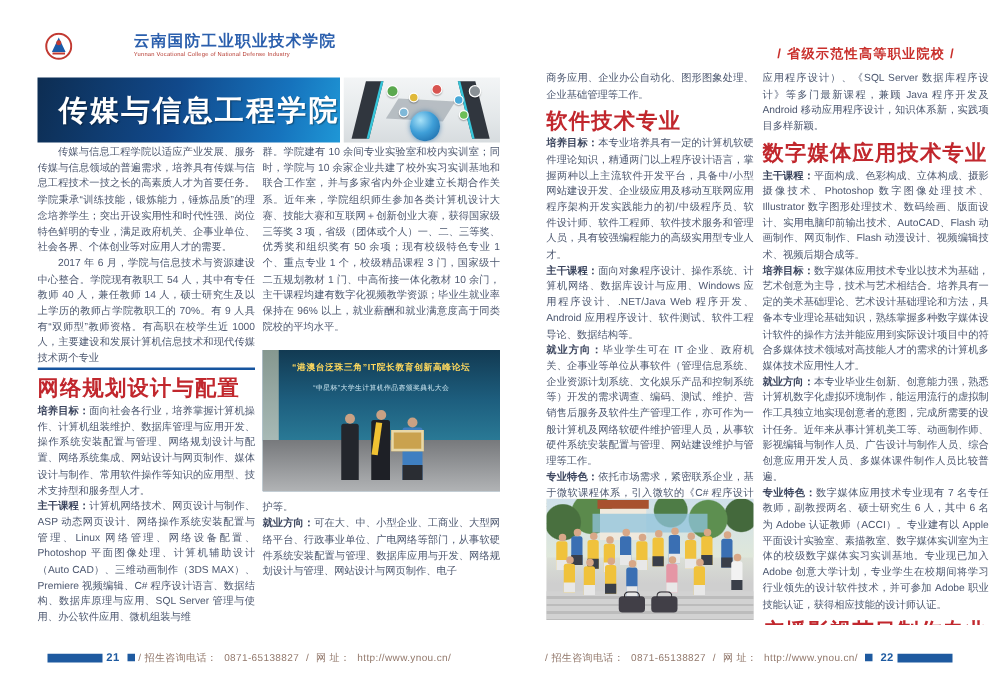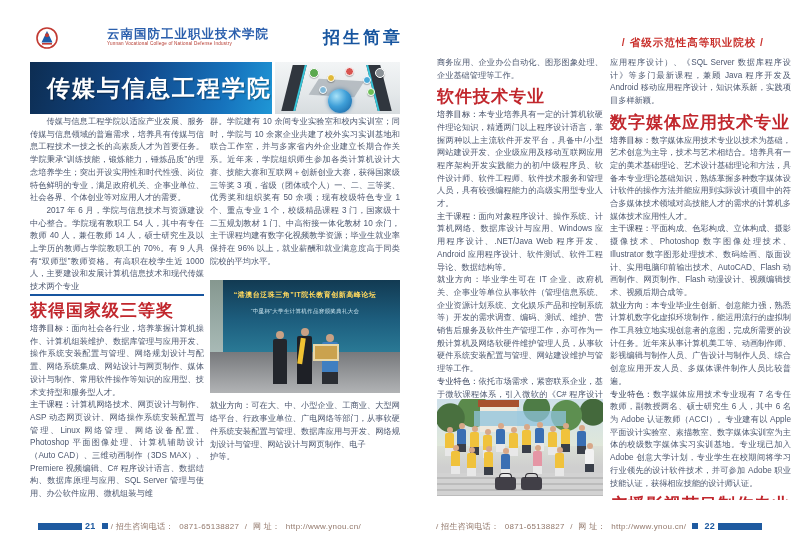--- a/index.html
+++ b/index.html
@@ -34,21 +34,21 @@
     background:radial-gradient(circle at 35% 30%,#a8e2f8,#3f9fd8 45%,#145f9e);box-shadow:0 0 4px rgba(20,95,158,.6);}
   .bdot{position:absolute;border-radius:50%;border:1px solid #fff;box-shadow:0 1px 1px rgba(0,0,0,.25);}
 
   
   .col{color:#4d5870;font-size:8.2px;line-height:12.7px;text-align:justify;}
   .col p{margin:0;}
   .indent{text-indent:2em;}
   .blue-h{font-size:15.5px;font-weight:900;color:#17559f;letter-spacing:2px;margin:9px 0 4px 0;}
   .blue-rule{height:2.5px;background:#17559f;margin:0 0 9px 0;}
   .red-h{font-size:17px;font-weight:900;color:#c1272d;letter-spacing:1px;margin:9px 0 5px 0;}
-  .lead{font-weight:normal;color:#39435c;}
+  .lead{font-weight:bold;color:#39435c;}
   .col1{left:30px;top:116px;width:174px;height:384px;overflow:hidden;}
   .col2{left:210px;top:116px;width:190px;height:384px;overflow:hidden;}
   .col3{left:437px;top:57px;width:166px;height:443px;overflow:hidden;}
   .col4{left:610px;top:57px;width:181px;height:443px;overflow:hidden;}
 
   
   .photo-award{position:relative;height:113px;margin:12px 0 7px 0;background:#17405c;overflow:hidden;}
   .pa-backdrop{position:absolute;left:0;top:0;right:0;height:64%;
     background:linear-gradient(180deg,#123a52 0%,#1d5e7e 55%,#2a7a96 100%);}
   .pa-side{position:absolute;left:0;top:0;width:13px;height:70%;background:linear-gradient(180deg,#9aa89a,#c2c8bf);opacity:.85;}
@@ -102,21 +102,20 @@
   <svg class="logo" viewBox="0 0 22 22">
     <circle cx="11" cy="11" r="10" fill="#ffffff" stroke="#c23a32" stroke-width="1.6"></circle>
     <path d="M11 4 L16.5 15.5 H5.5 Z" fill="#1c5ba8"></path>
     <circle cx="11" cy="8.2" r="2" fill="#c23a32"></circle>
     <rect x="6" y="16" width="10" height="1.6" fill="#c23a32"></rect>
   </svg>
   <div class="names">
     <div class="cn-name">云南国防工业职业技术学院</div>
     <div class="en-name">Yunnan Vocational College of National Defense Industry</div>
   </div>
-  <div class="brochure">招生简章</div>
 </div>
 <div class="abs hdr-right">/ 省级示范性高等职业院校 /</div>
 
 <div class="abs banner">
   <div class="banner-blue">
     <div class="banner-title">传媒与信息工程学院</div>
   </div>
   <div class="banner-art">
     <i class="rail rl"></i>
     <i class="rail rr"></i>
@@ -129,43 +128,43 @@
     <i class="bdot" style="left:44px;top:24px;width:6px;height:6px;background:#7fb8d8;"></i>
     <i class="bdot" style="left:92px;top:26px;width:6px;height:6px;background:#6cbf57;"></i>
     <i class="globe"></i>
   </div>
 </div>
 
 <div class="abs col col1">
   <p class="indent">传媒与信息工程学院以适应产业发展、服务传媒与信息领域的普遍需求，培养具有传媒与信息工程技术一技之长的高素质人才为首要任务。学院秉承“训练技能，锻炼能力，锤炼品质”的理念培养学生；突出开设实用性和时代性强、岗位特色鲜明的专业，满足政府机关、企事业单位、社会各界、个体创业等对应用人才的需要。</p>
   <p class="indent">2017 年 6 月，学院与信息技术与资源建设中心整合。学院现有教职工 54 人，其中有专任教师 40 人，兼任教师 14 人，硕士研究生及以上学历的教师占学院教职工的 70%。有 9 人具有“双师型”教师资格。有高职在校学生近 1000 人，主要建设和发展计算机信息技术和现代传媒技术两个专业</p>
   <div class="blue-rule"></div>
-  <div class="red-h">获得国家级三等奖</div>
+  <div class="red-h">网络规划设计与配置</div>
   <p><b class="lead">培养目标：</b><span>面向社会各行业，培养掌握计算机操作、计算机组装维护、数据库管理与应用开发、操作系统安装配置与管理、网络规划设计与配置、网络系统集成、网站设计与网页制作、媒体设计与制作、常用软件操作等知识的应用型、技术支持型和服务型人才。</span></p>
   <p><b class="lead">主干课程：</b><span>计算机网络技术、网页设计与制作、ASP 动态网页设计、网络操作系统安装配置与管理、Linux 网络管理、网络设备配置、Photoshop 平面图像处理、计算机辅助设计（Auto CAD）、三维动画制作（3DS MAX）、Premiere 视频编辑、C# 程序设计语言、数据结构、数据库原理与应用、SQL Server 管理与使用、办公软件应用、微机组装与维</span></p>
 </div>
 
 <div class="abs col col2">
   <p>群。学院建有 10 余间专业实验室和校内实训室；同时，学院与 10 余家企业共建了校外实习实训基地和联合工作室，并与多家省内外企业建立长期合作关系。近年来，学院组织师生参加各类计算机设计大赛、技能大赛和互联网＋创新创业大赛，获得国家级三等奖 3 项，省级（团体或个人）一、二、三等奖、优秀奖和组织奖有 50 余项；现有校级特色专业 1 个、重点专业 1 个，校级精品课程 3 门，国家级十二五规划教材 1 门、中高衔接一体化教材 10 余门，主干课程均建有数字化视频教学资源；毕业生就业率保持在 96% 以上，就业薪酬和就业满意度高于同类院校的平均水平。</p>
 
   <div class="photo-award">
     <div class="pa-backdrop">
       <div class="pa-l1">“港澳台泛珠三角”IT院长教育创新高峰论坛</div>
       <div class="pa-l2">“中星杯”大学生计算机作品赛颁奖典礼大会</div>
     </div>
     <div class="pa-side"></div>
     <div class="pa-floor"></div>
     <i class="pf pf-suit"></i>
     <i class="pf pf-woman"></i>
     <i class="pf pf-man"></i>
     <i class="pa-cert"></i>
   </div>
 
+  <p>护等。</p>
   <p><b class="lead">就业方向：</b><span>可在大、中、小型企业、工商业、大型网络平台、行政事业单位、广电网络等部门，从事软硬件系统安装配置与管理、数据库应用与开发、网络规划设计与管理、网站设计与网页制作、电子</span></p>
-  <p>护等。</p>
 </div>
 
 <div class="abs col col3">
   <p>商务应用、企业办公自动化、图形图象处理、企业基础管理等工作。</p>
   <div class="red-h">软件技术专业</div>
   <p><b class="lead">培养目标：</b><span>本专业培养具有一定的计算机软硬件理论知识，精通两门以上程序设计语言，掌握两种以上主流软件开发平台，具备中/小型网站建设开发、企业级应用及移动互联网应用程序架构开发实践能力的初/中级程序员、软件设计师、软件工程师、软件技术服务和管理人员，具有较强编程能力的高级实用型专业人才。</span></p>
   <p><b class="lead">主干课程：</b><span>面向对象程序设计、操作系统、计算机网络、数据库设计与应用、Windows 应用程序设计、.NET/Java Web 程序开发、Android 应用程序设计、软件测试、软件工程导论、数据结构等。</span></p>
   <p><b class="lead">就业方向：</b><span>毕业学生可在 IT 企业、政府机关、企事业等单位从事软件（管理信息系统、企业资源计划系统、文化娱乐产品和控制系统等）开发的需求调查、编码、测试、维护、营销售后服务及软件生产管理工作，亦可作为一般计算机及网络软硬件维护管理人员，从事软硬件系统安装配置与管理、网站建设维护与管理等工作。</span></p>
   <p><b class="lead">专业特色：</b><span>依托市场需求，紧密联系企业，基于微软课程体系，引入微软的《C# 程序设计语言》、《基于 C# 的 Windows 程序设计》、《ASP.NET 网络</span></p>
 
@@ -193,22 +192,22 @@
     <i class="st y" style="left:118px;top:54px;"></i>
     <i class="st w dk" style="left:148px;top:50px;"></i>
     <i class="bag" style="left:58px;"></i>
     <i class="bag" style="left:84px;"></i>
   </div>
 </div>
 
 <div class="abs col col4">
   <p>应用程序设计）、《SQL Server 数据库程序设计》等多门最新课程，兼顾 Java 程序开发及 Android 移动应用程序设计，知识体系新，实践项目多样新颖。</p>
   <div class="red-h">数字媒体应用技术专业</div>
+  <p><b class="lead">主干课程：</b><span>平面构成、色彩构成、立体构成、摄影摄像技术、Photoshop 数字图像处理技术、Illustrator 数字图形处理技术、数码绘画、版面设计、实用电脑印前输出技术、AutoCAD、Flash 动画制作、网页制作、Flash 动漫设计、视频编辑技术、视频后期合成等。</span></p>
   <p><b class="lead">培养目标：</b><span>数字媒体应用技术专业以技术为基础，艺术创意为主导，技术与艺术相结合。培养具有一定的美术基础理论、艺术设计基础理论和方法，具备本专业理论基础知识，熟练掌握多种数字媒体设计软件的操作方法并能应用到实际设计项目中的符合多媒体技术领域对高技能人才的需求的计算机多媒体技术应用性人才。</span></p>
-  <p><b class="lead">主干课程：</b><span>平面构成、色彩构成、立体构成、摄影摄像技术、Photoshop 数字图像处理技术、Illustrator 数字图形处理技术、数码绘画、版面设计、实用电脑印前输出技术、AutoCAD、Flash 动画制作、网页制作、Flash 动漫设计、视频编辑技术、视频后期合成等。</span></p>
   <p><b class="lead">就业方向：</b><span>本专业毕业生创新、创意能力强，熟悉计算机数字化虚拟环境制作，能运用流行的虚拟制作工具独立地实现创意者的意图，完成所需要的设计任务。近年来从事计算机美工等、动画制作师、影视编辑与制作人员、广告设计与制作人员、综合创意应用开发人员、多媒体课件制作人员比较普遍。</span></p>
   <p><b class="lead">专业特色：</b><span>数字媒体应用技术专业现有 7 名专任教师，副教授两名、硕士研究生 6 人，其中 6 名为 Adobe 认证教师（ACCI）。专业建有以 Apple 平面设计实验室、素描教室、数字媒体实训室为主体的校级数字媒体实习实训基地。专业现已加入 Adobe 创意大学计划，专业学生在校期间将学习行业领先的设计软件技术，并可参加 Adobe 职业技能认证，获得相应技能的设计师认证。</span></p>
   <div class="red-h">广播影视节目制作专业</div>
 </div>
 
 <div class="abs footer f-left">
   <span class="fbar"></span>
   <span class="fpage">21</span>
   <span class="fsq"></span>
   <span class="ftxt">

